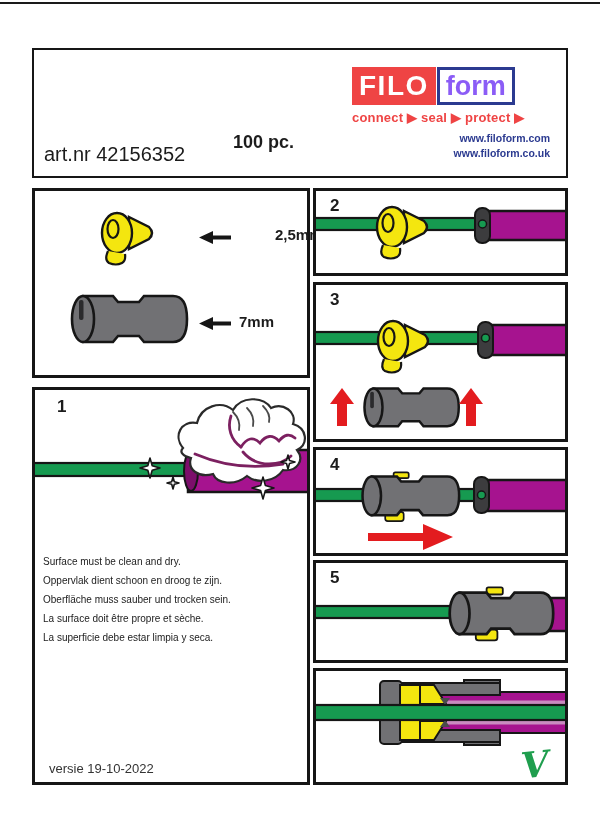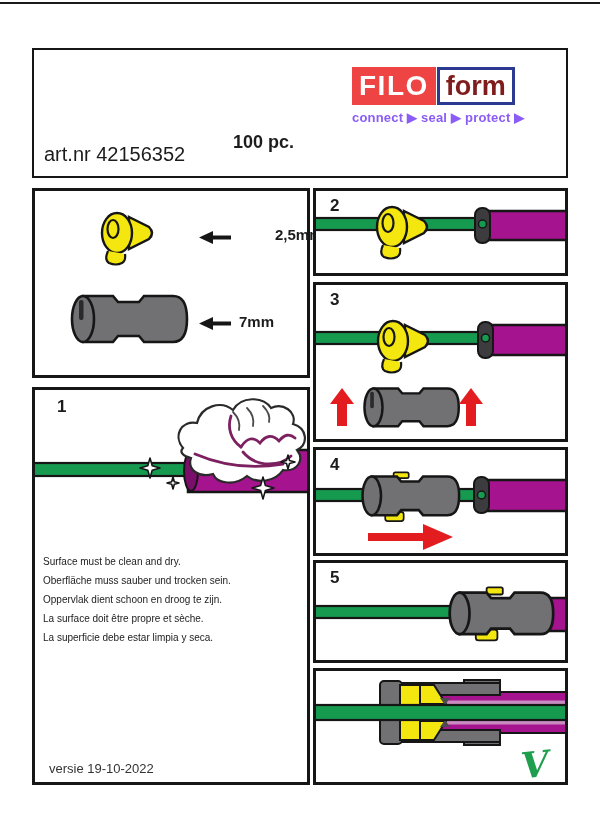--- a/index.html
+++ b/index.html
@@ -8,23 +8,23 @@
   .top-rule{position:absolute;top:2px;left:0;width:100%;height:2px;background:#1a1a1a;}
   .panel{position:absolute;background:#fff;border:3px solid #161616;box-sizing:border-box;}
   #header-panel{left:32px;top:48px;width:536px;height:130px;border-width:2.5px;}
   .title{position:absolute;left:12px;top:15px;font-size:20px;font-weight:bold;line-height:26px;letter-spacing:.2px;white-space:nowrap;}
   .artnr{position:absolute;left:10px;top:93px;font-size:20px;}
   .qty{position:absolute;left:199px;top:82px;font-size:18px;font-weight:bold;}
   .logo-wrap{position:absolute;left:318px;top:17px;width:198px;}
   .logo-row{display:flex;align-items:stretch;height:38px;}
   .logo-filo{background:#ef4444;color:#fff;font-weight:bold;font-size:28px;padding:0 7px;
              display:flex;align-items:center;letter-spacing:1.5px;}
-  .logo-form{border:3.5px solid #2b3a90;color:#7f1d1d;font-weight:bold;font-size:27px;padding:0 6px;
+  .logo-form{border:3.5px solid #2b3a90;color:#8b5cf6;font-weight:bold;font-size:27px;padding:0 6px;
              display:flex;align-items:center;box-sizing:border-box;margin-left:1px;}
-  .tagline{margin-top:5px;color:#8b5cf6;font-weight:bold;font-size:13px;white-space:nowrap;letter-spacing:.2px;}
+  .tagline{margin-top:5px;color:#ef4444;font-weight:bold;font-size:13px;white-space:nowrap;letter-spacing:.2px;}
   .sites{margin-top:6px;text-align:right;color:#2b3a90;font-weight:bold;font-size:10.5px;line-height:1.45;}
   #parts-panel{left:32px;top:188px;width:278px;height:190px;}
   #step1-panel{left:32px;top:387px;width:278px;height:398px;}
   #step2-panel{left:313px;top:188px;width:255px;height:88px;}
   #step3-panel{left:313px;top:282px;width:255px;height:160px;}
   #step4-panel{left:313px;top:447px;width:255px;height:109px;}
   #step5-panel{left:313px;top:560px;width:255px;height:103px;}
   #result-panel{left:313px;top:668px;width:255px;height:117px;}
   .step-num{position:absolute;left:14px;top:5px;font-size:17px;font-weight:bold;z-index:3;}
   #step1-panel .step-num{left:22px;top:7px;}
@@ -46,20 +46,24 @@
 
   <div class="panel" id="header-panel">
     <div class="artnr">art.nr 42156352</div>
     <div class="qty">100 pc.</div>
     <div class="logo-wrap">
       <div class="logo-row">
         <span class="logo-filo">FILO</span>
         <span class="logo-form">form</span>
       </div>
       <div class="tagline">connect ▶ seal ▶ protect ▶</div>
+      <div class="sites">
+        <div>www.filoform.com</div>
+        <div>www.filoform.co.uk</div>
+      </div>
     </div>
   </div>
 
   <div class="panel" id="parts-panel">
     <svg class="figure" width="272" height="184" viewBox="0 0 272 184">
 
       <g transform="translate(63,19)">
         <path d="M31,7 L51,17 Q57,23 51,29 L31,39 Z" fill="#f4e60f" stroke="#161616" stroke-width="2.4"></path>
         <ellipse cx="19" cy="23" rx="15" ry="20" fill="#f4e60f" stroke="#161616" stroke-width="2.4"></ellipse>
         <ellipse cx="15" cy="19" rx="5.5" ry="9" fill="#f4e60f" stroke="#161616" stroke-width="2.2"></ellipse>
@@ -109,22 +113,22 @@
       </g>
       <g fill="#ffffff" stroke="#161616" stroke-width="1.6" stroke-linejoin="round">
         <path d="M115,68 L117.2,75.8 L125,78 L117.2,80.2 L115,88 L112.8,80.2 L105,78 L112.8,75.8 Z"></path>
         <path d="M138,87 L139.3,91.7 L144,93 L139.3,94.3 L138,99 L136.7,94.3 L132,93 L136.7,91.7 Z"></path>
         <path d="M228,87 L230.4,95.6 L239,98 L230.4,100.4 L228,109 L225.6,100.4 L217,98 L225.6,95.6 Z"></path>
         <path d="M253,65 L254.5,70.5 L260,72 L254.5,73.5 L253,79 L251.5,73.5 L246,72 L251.5,70.5 Z"></path>
       </g>
     </svg>
     <div class="instructions">
       <div>Surface must be clean and dry.</div>
+      <div>Oppervlak dient schoon en droog te zijn.</div>
       <div>Oberfläche muss sauber und trocken sein.</div>
-      <div>Oppervlak dient schoon en droog te zijn.</div>
       <div>La surface doit être propre et sèche.</div>
       <div>La superficie debe estar limpia y seca.</div>
     </div>
     <div class="version">versie 19-10-2022</div>
   </div>
 
   <div class="panel" id="step2-panel">
     <div class="step-num">2</div>
     <svg class="figure" width="249" height="82" viewBox="0 0 249 82">
       <rect x="-3" y="27" width="172" height="12" fill="#169a50" stroke="#161616" stroke-width="2.2"></rect>

